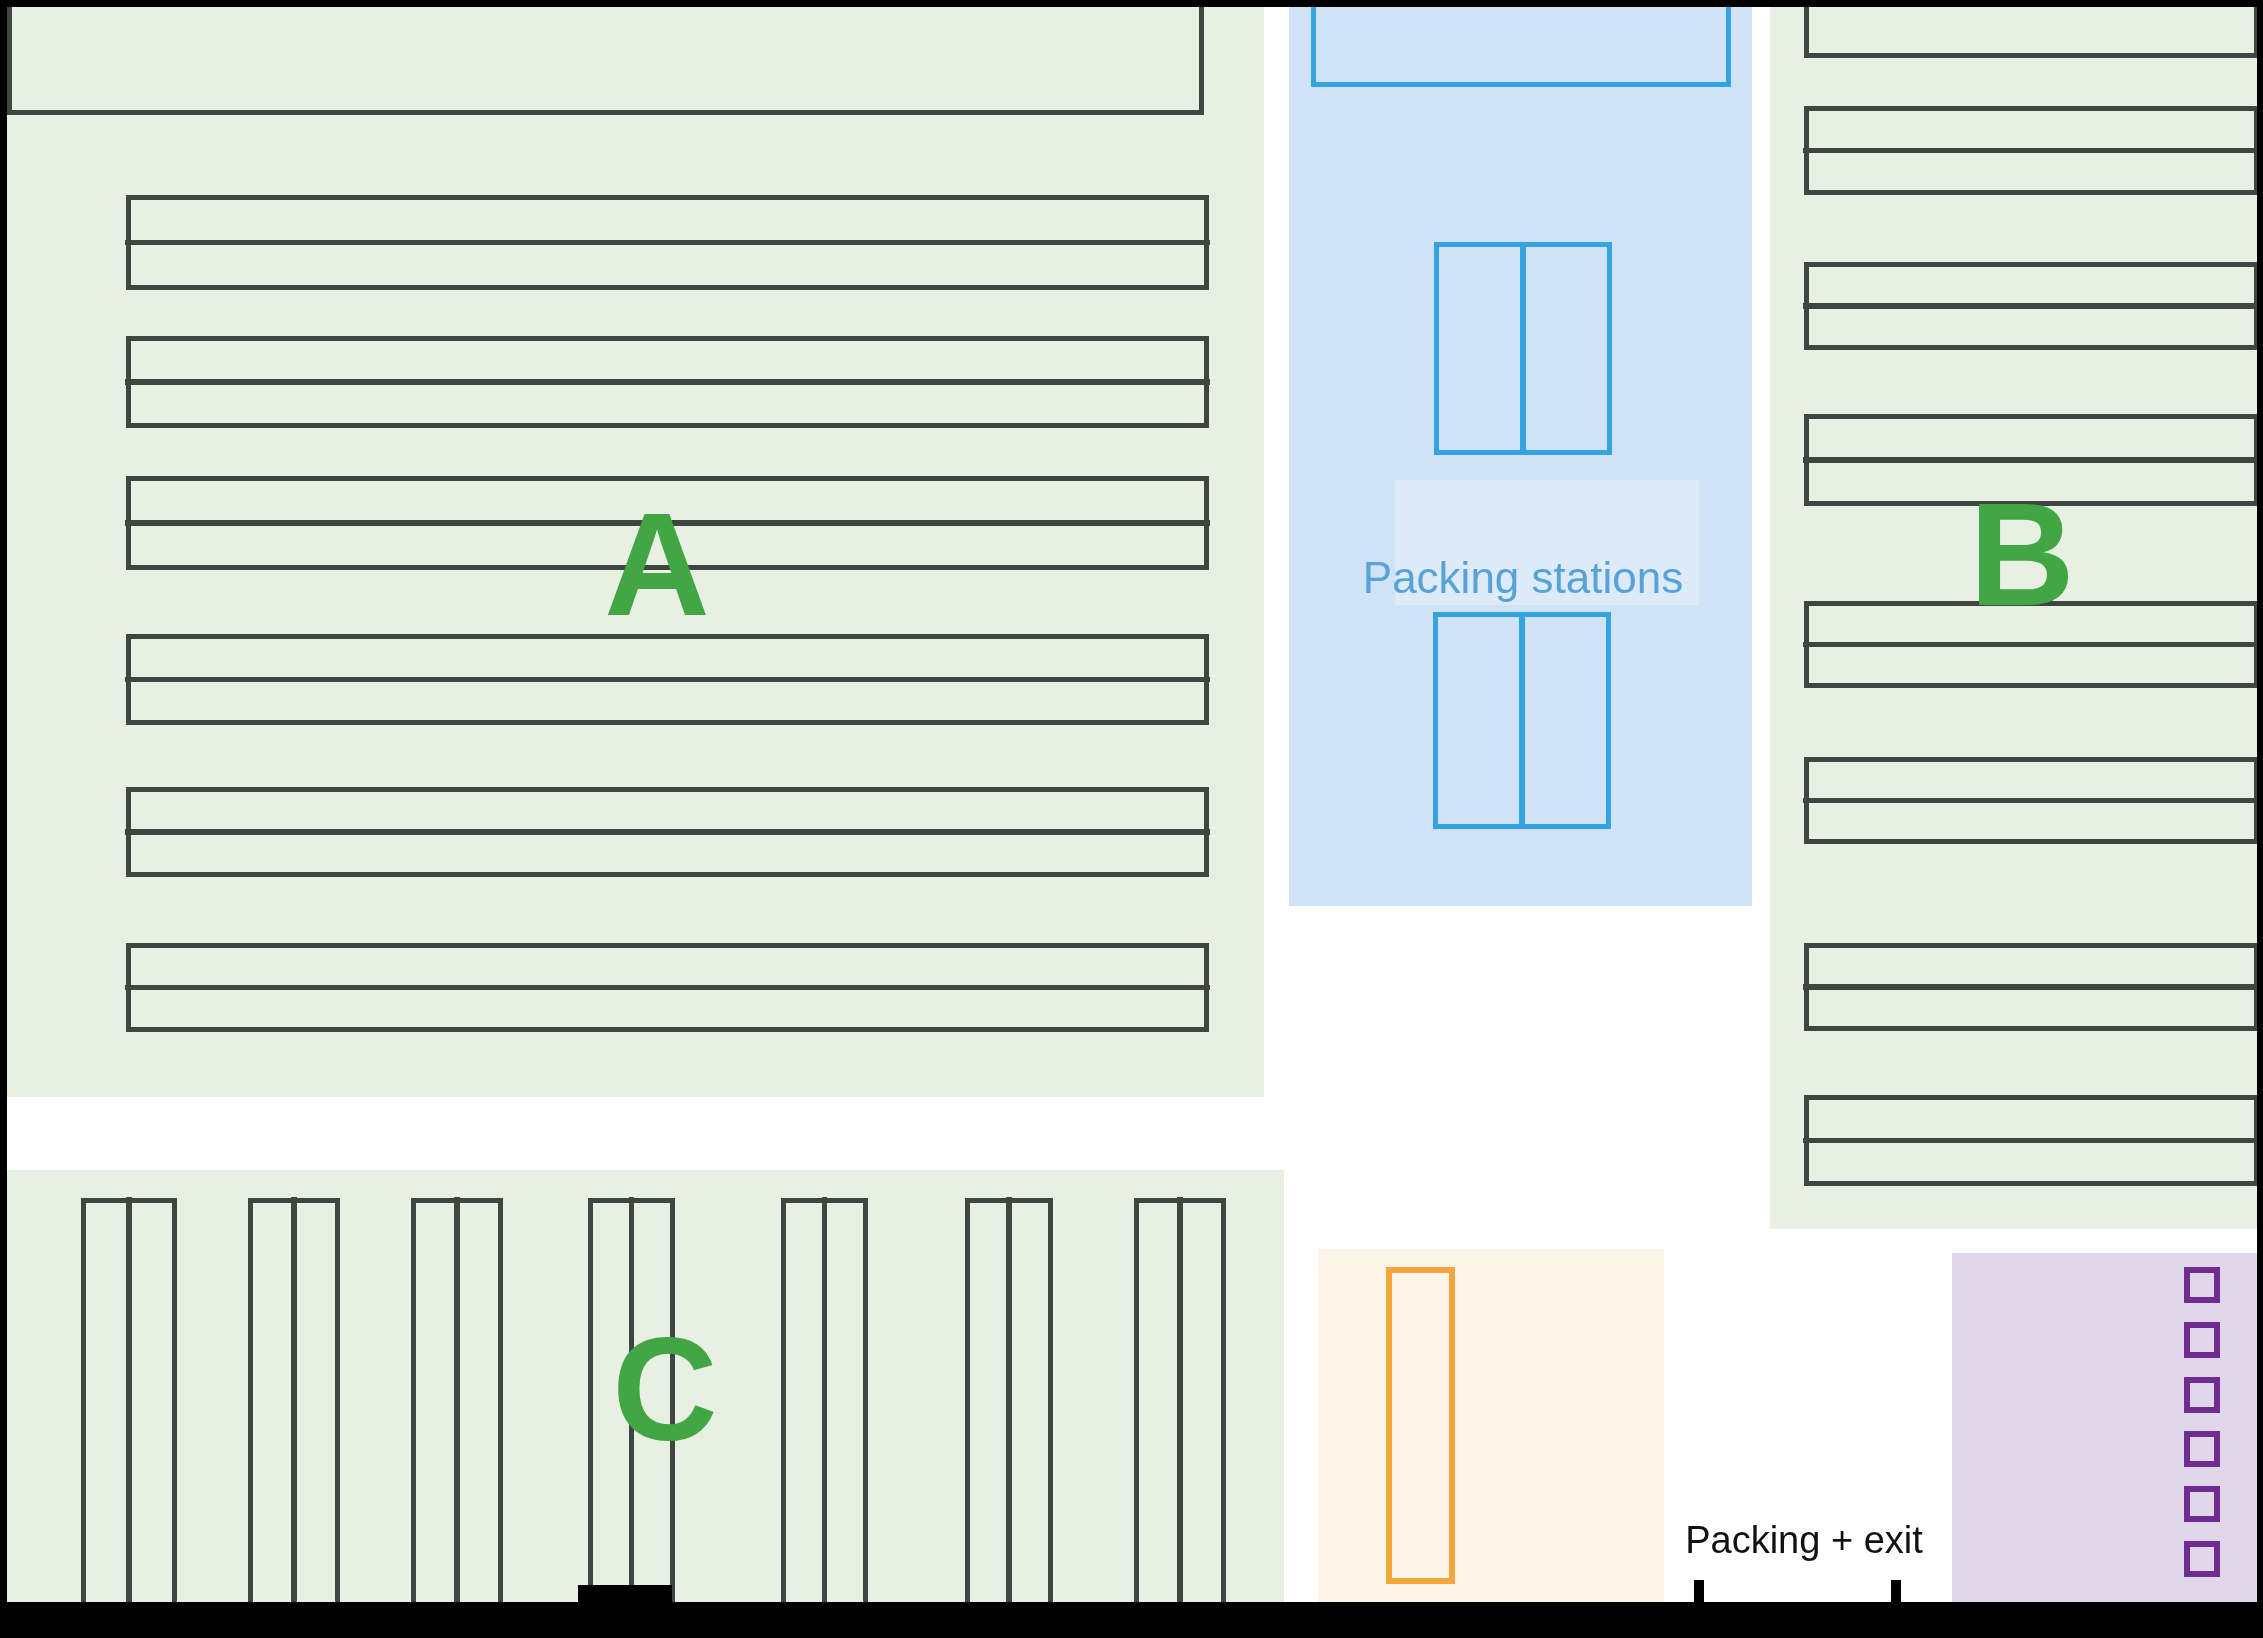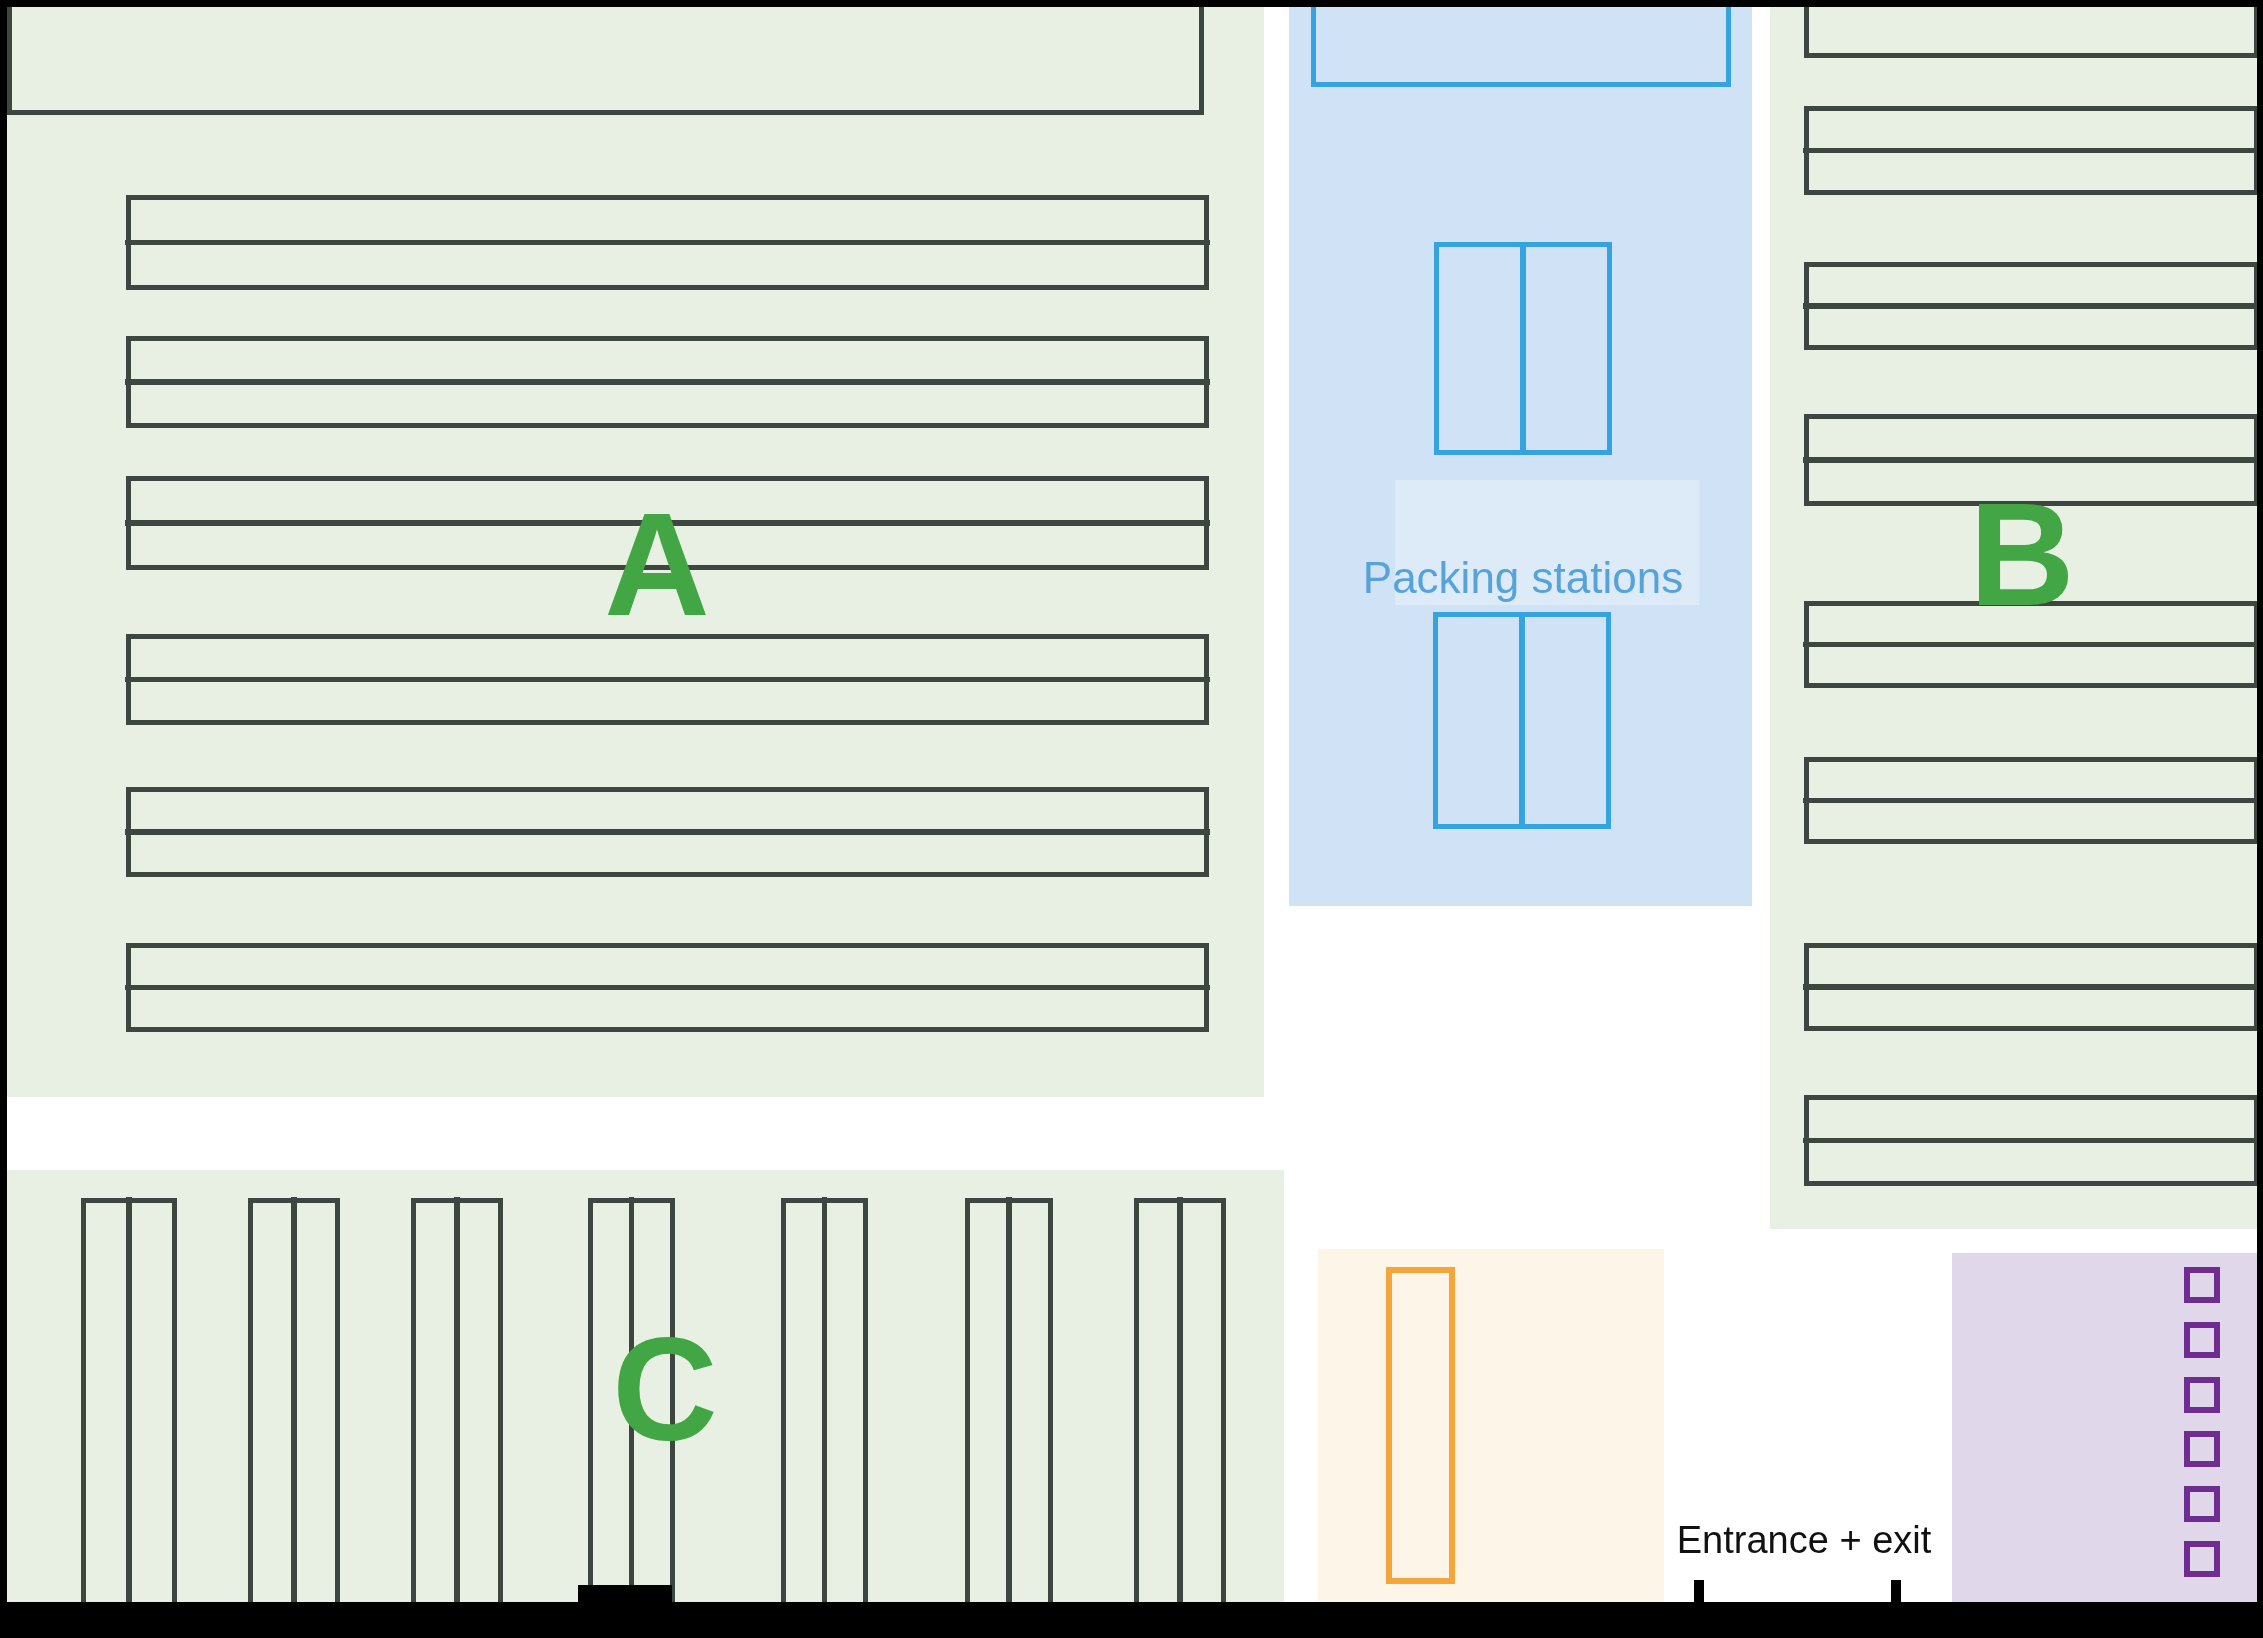--- a/index.html
+++ b/index.html
@@ -143,21 +143,21 @@
       <div class="psq" style="left: 2184px; top: 1377px; width: 36px; height: 36px;"></div>
       <div class="psq" style="left: 2184px; top: 1431px; width: 36px; height: 36px;"></div>
       <div class="psq" style="left: 2184px; top: 1486px; width: 36px; height: 36px;"></div>
       <div class="psq" style="left: 2184px; top: 1541px; width: 36px; height: 36px;"></div>
     </div>
 
   <div class="zone-letter" id="letter-a">A</div>
   <div class="zone-letter" id="letter-b">B</div>
   <div class="zone-letter" id="letter-c">C</div>
   <div class="packing-label">Packing stations</div>
-  <div class="entrance-label">Entrance + exit</div>
+  <div class="entrance-label">Packing + exit</div>
 
   <div class="rack4-tab"></div>
   <div class="wall" id="wall-top"></div>
   <div class="wall" id="wall-left"></div>
   <div class="wall" id="wall-right"></div>
   <div class="wall" id="wall-bottom"></div>
   <div class="door-tick" id="tick-left"></div>
   <div class="door-tick" id="tick-right"></div>
 </div>
 

